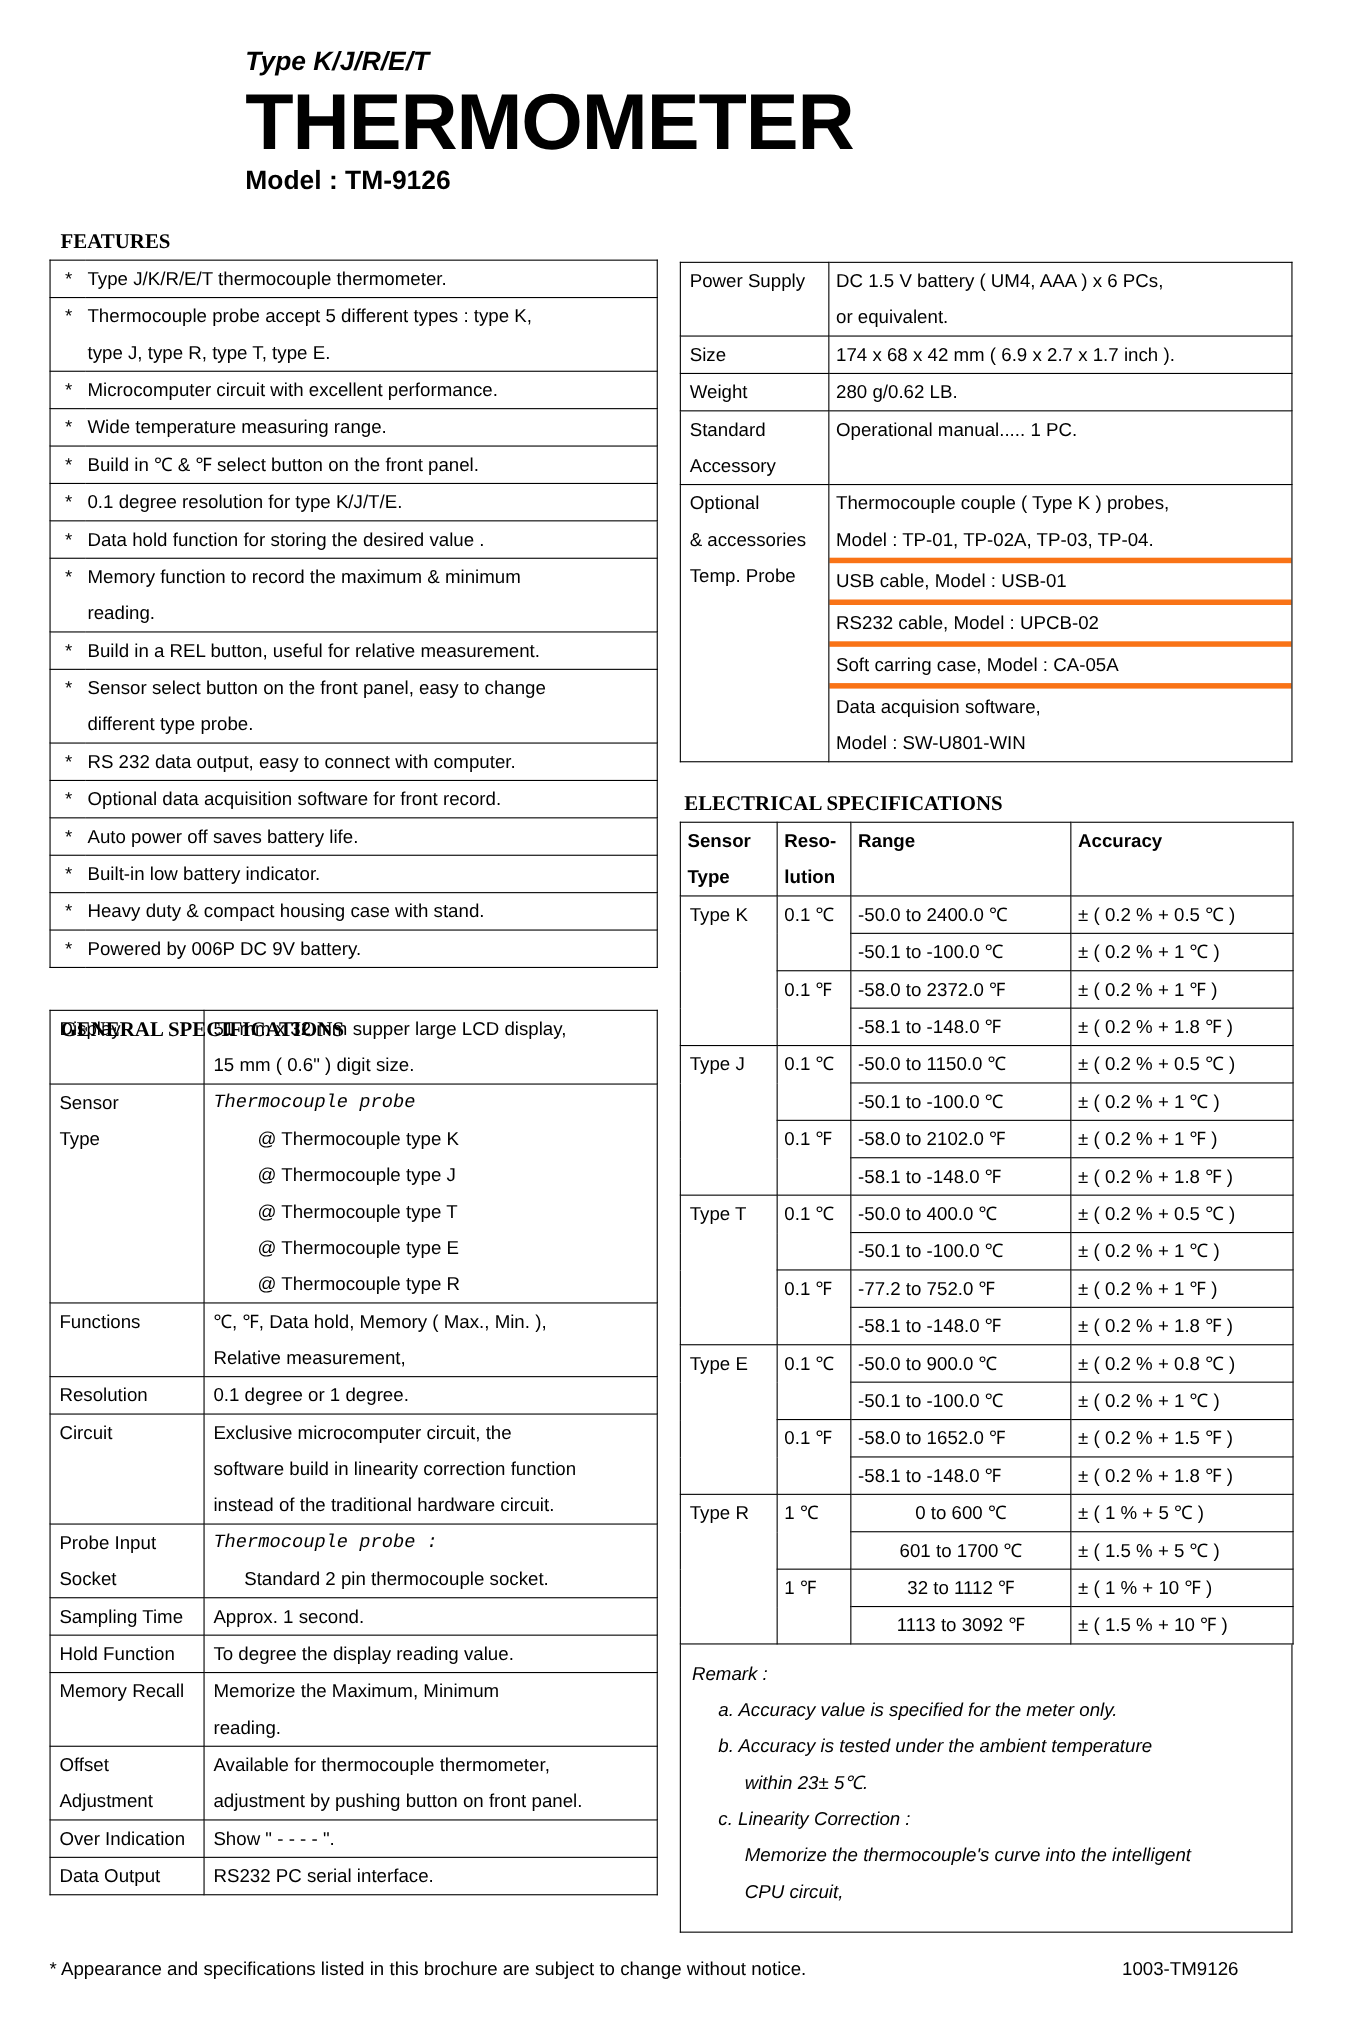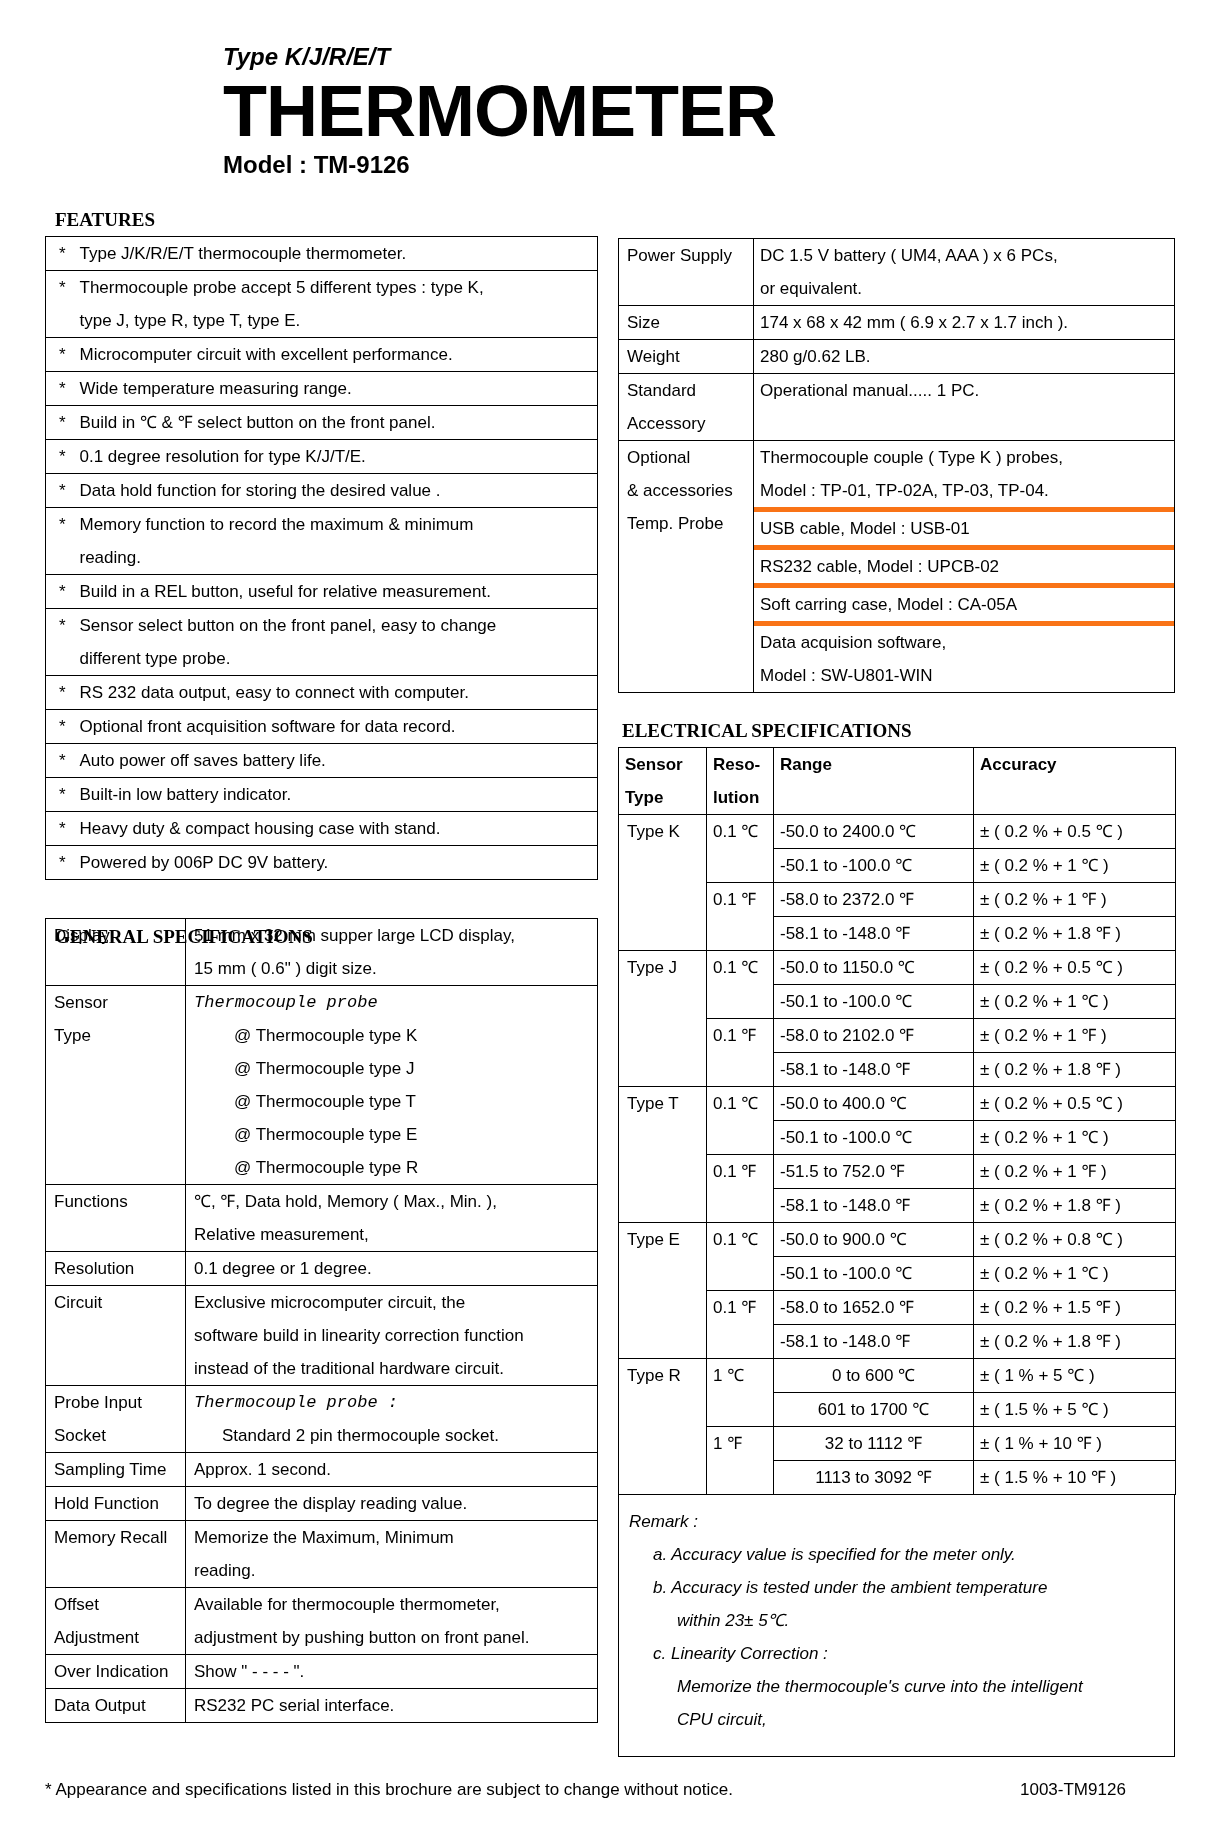--- a/index.html
+++ b/index.html
@@ -133,21 +133,21 @@
           <td class="star">*</td>
           <td class="ftext pre">Sensor select button on the front panel, easy to change
 different type probe.</td>
         </tr>
       <tr>
           <td class="star">*</td>
           <td class="ftext pre">RS 232 data output, easy to connect with computer.</td>
         </tr>
       <tr>
           <td class="star">*</td>
-          <td class="ftext pre">Optional front acquisition software for data record.</td>
+          <td class="ftext pre">Optional data acquisition software for front record.</td>
         </tr>
       <tr>
           <td class="star">*</td>
           <td class="ftext pre">Auto power off saves battery life.</td>
         </tr>
       <tr>
           <td class="star">*</td>
           <td class="ftext pre">Built-in low battery indicator.</td>
         </tr>
       <tr>
@@ -335,21 +335,21 @@
           <td rowspan="2">0.1 ℃</td>
           <td>-50.0 to 400.0 ℃</td>
           <td>± ( 0.2 % + 0.5 ℃ )</td>
         </tr>
         <tr>
           <td>-50.1 to -100.0 ℃</td>
           <td>± ( 0.2 % + 1 ℃ )</td>
         </tr>
         <tr>
           <td rowspan="2">0.1 ℉</td>
-          <td>-51.5 to 752.0 ℉</td>
+          <td>-77.2 to 752.0 ℉</td>
           <td>± ( 0.2 % + 1 ℉ )</td>
         </tr>
         <tr>
           <td>-58.1 to -148.0 ℉</td>
           <td>± ( 0.2 % + 1.8 ℉ )</td>
         </tr>
 
         <tr>
           <td class="sensor" rowspan="4">Type E</td>
           <td rowspan="2">0.1 ℃</td>

